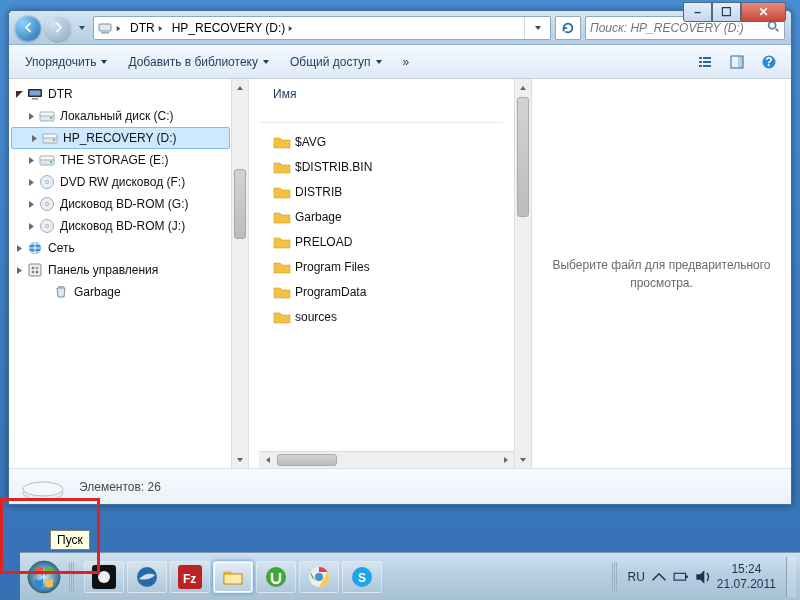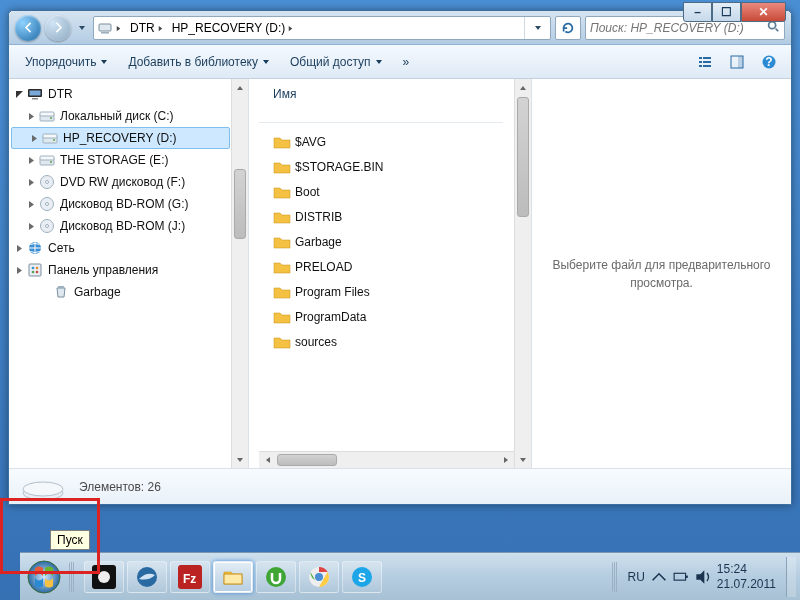--- a/index.html
+++ b/index.html
@@ -93,21 +93,21 @@
   
   .taskbar { position:absolute; left:0; right:0; bottom:0; height:48px; background: linear-gradient(#cfe0ee 0%, #b5cde0 50%, #a7c1d5 100%); border-top:1px solid #7a98b2; display:flex; align-items:center; padding:0 4px; gap:2px;margin-left:20px; }
   .start { width:40px; height:40px; display:flex; align-items:center; justify-content:center; }
   .qlaunch{display:flex;align-items:center;gap:3px;margin-left:4px;}
   .qdiv{width:6px;height:30px;background:repeating-linear-gradient(90deg,#9bb0c2 0 1px,transparent 1px 2px);margin:0 3px;border-radius:2px;}
   .tbicon{width:40px;height:32px;border:1px solid rgba(255,255,255,.4);border-radius:3px;display:flex;align-items:center;justify-content:center;background:linear-gradient(rgba(255,255,255,.3),rgba(255,255,255,.05));}
   .tbicon.active{box-shadow: inset 0 0 0 1px #fff, 0 0 4px #4a90d9; background:linear-gradient(rgba(255,255,255,.5),rgba(210,230,250,.3));}
   .tbicon svg{width:24px;height:24px;}
   .tfill{flex:1;}
   .tray{display:flex;align-items:center;gap:6px;color:#1a3450;font-size:11px;}
-  .tray .clock{text-align:left;line-height:1.2;font-size:11px;}
+  .tray .clock{text-align:center;line-height:1.2;font-size:11px;}
   .tray .ticon2{width:16px;height:16px;display:flex;align-items:center;justify-content:center;}
   .showdesk{width:10px;height:40px;border-left:1px solid #8aa2b7;margin-left:4px;background:rgba(255,255,255,.2);}
 
   
   .folder-svg{fill:#f4c142;stroke:#c79016;stroke-width:.5;}
 </style>
 </head>
 <body>
 
 <div class="winbtns">
@@ -382,27 +382,21 @@
             <div class="frow">
               <svg class="ficon" viewBox="0 0 18 18">
                 <path class="folder-svg" d="M1 5h6l2 2h8v8H1Z"></path>
               </svg>
               <span class="flabel">$AVG</span>
             </div>
             <div class="frow">
               <svg class="ficon" viewBox="0 0 18 18">
                 <path class="folder-svg" d="M1 5h6l2 2h8v8H1Z"></path>
               </svg>
-              <span class="flabel">$STORAGE.BIN</span>
-            </div>
-            <div class="frow">
-              <svg class="ficon" viewBox="0 0 18 18">
-                <path class="folder-svg" d="M1 5h6l2 2h8v8H1Z"></path>
-              </svg>
-              <span class="flabel">Boot</span>
+              <span class="flabel">$DISTRIB.BIN</span>
             </div>
             <div class="frow">
               <svg class="ficon" viewBox="0 0 18 18">
                 <path class="folder-svg" d="M1 5h6l2 2h8v8H1Z"></path>
               </svg>
               <span class="flabel">DISTRIB</span>
             </div>
             <div class="frow">
               <svg class="ficon" viewBox="0 0 18 18">
                 <path class="folder-svg" d="M1 5h6l2 2h8v8H1Z"></path>

